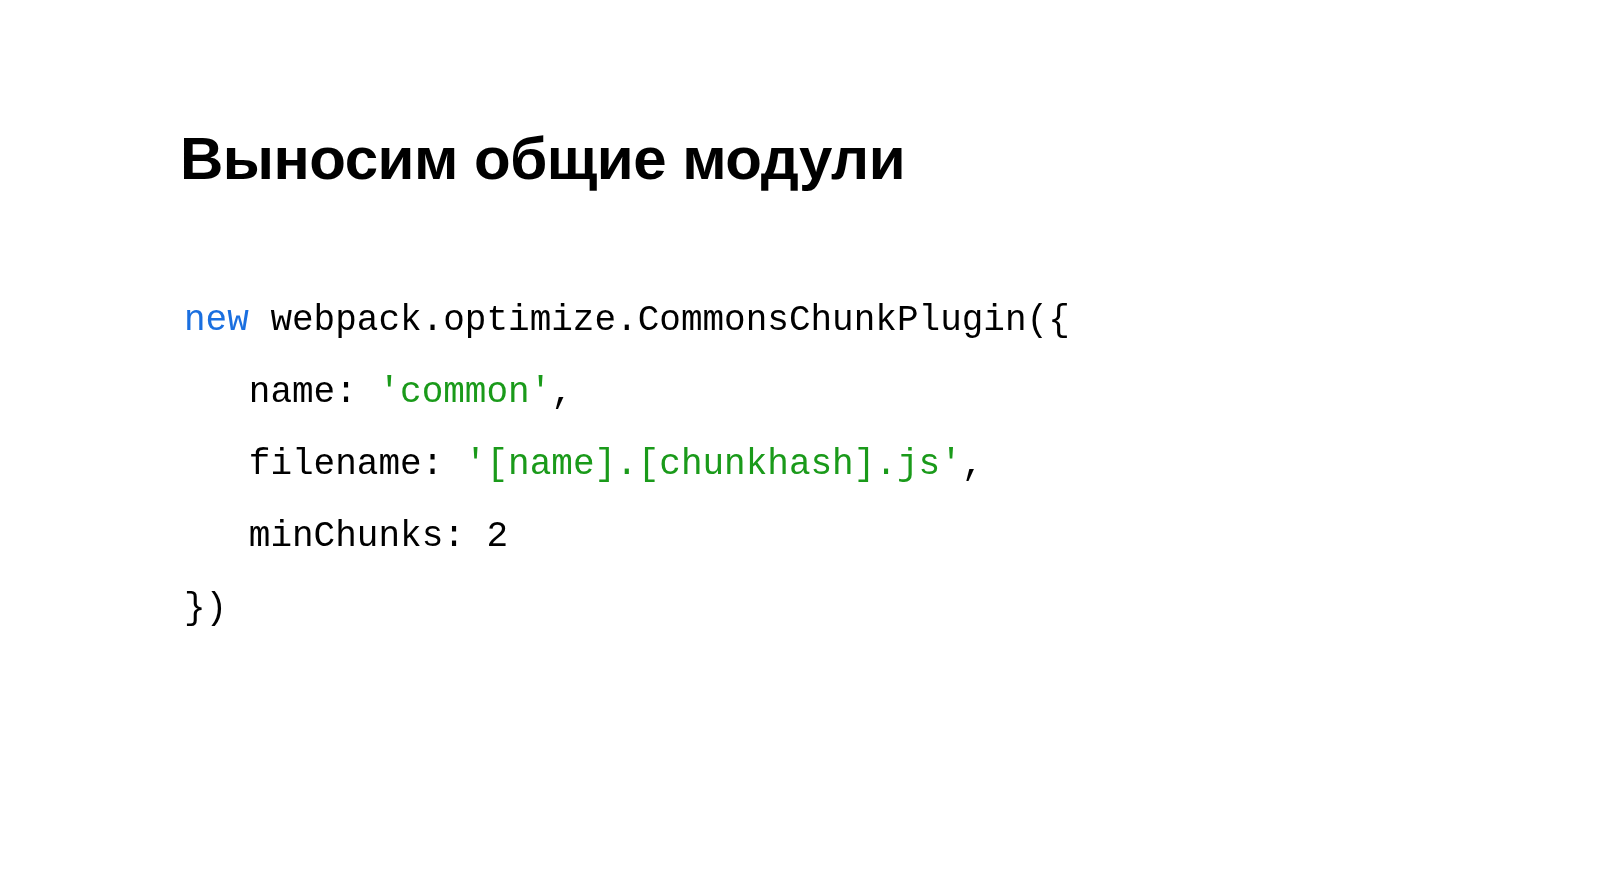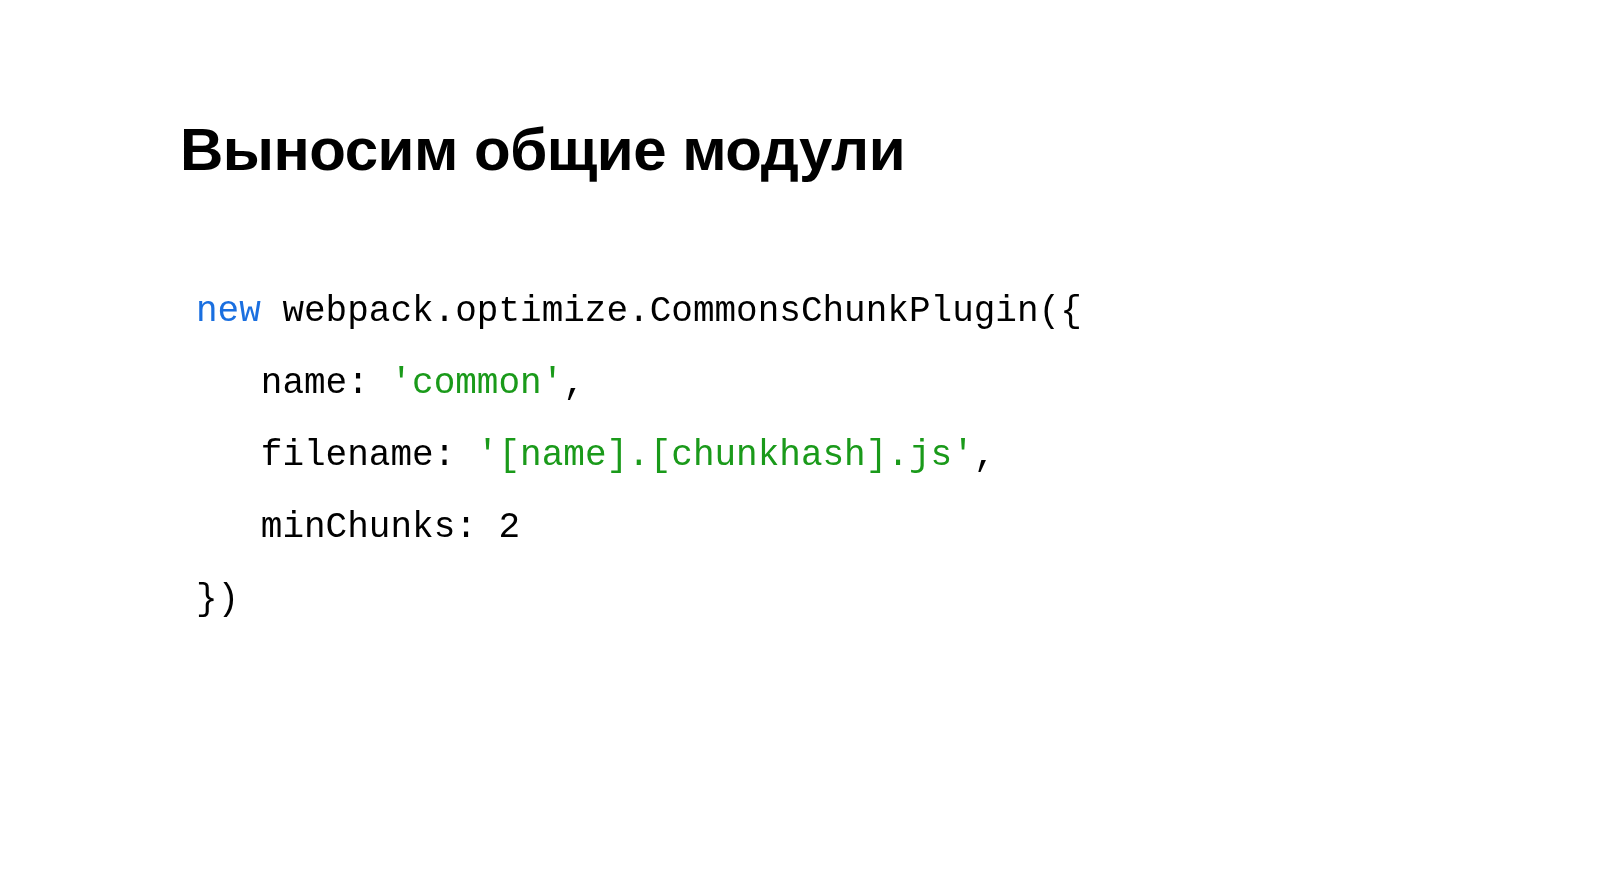--- a/index.html
+++ b/index.html
@@ -14,25 +14,25 @@
   .slide {
     box-sizing: border-box;
     width: 100%;
     height: 100%;
     padding: 110px 180px 0 180px;
   }
   h1.title {
     font-size: 60px;
     font-weight: 700;
     line-height: 1.18;
-    margin: 5px 0 90px 0;
+    margin: 14px 0 90px 0;
     letter-spacing: -0.5px;
   }
   pre.code {
-    margin: 16px;
+    margin: 4px;
     font-family: "Menlo", "Consolas", "Courier New", monospace;
     font-size: 36px;
     line-height: 2.0;
     white-space: pre;
     color: #000000;
   }
   .tok-keyword { color: #1a6fe0; }
   .tok-string  { color: #1a9a1a; }
   .tok-plain   { color: #000000; }
 </style>

